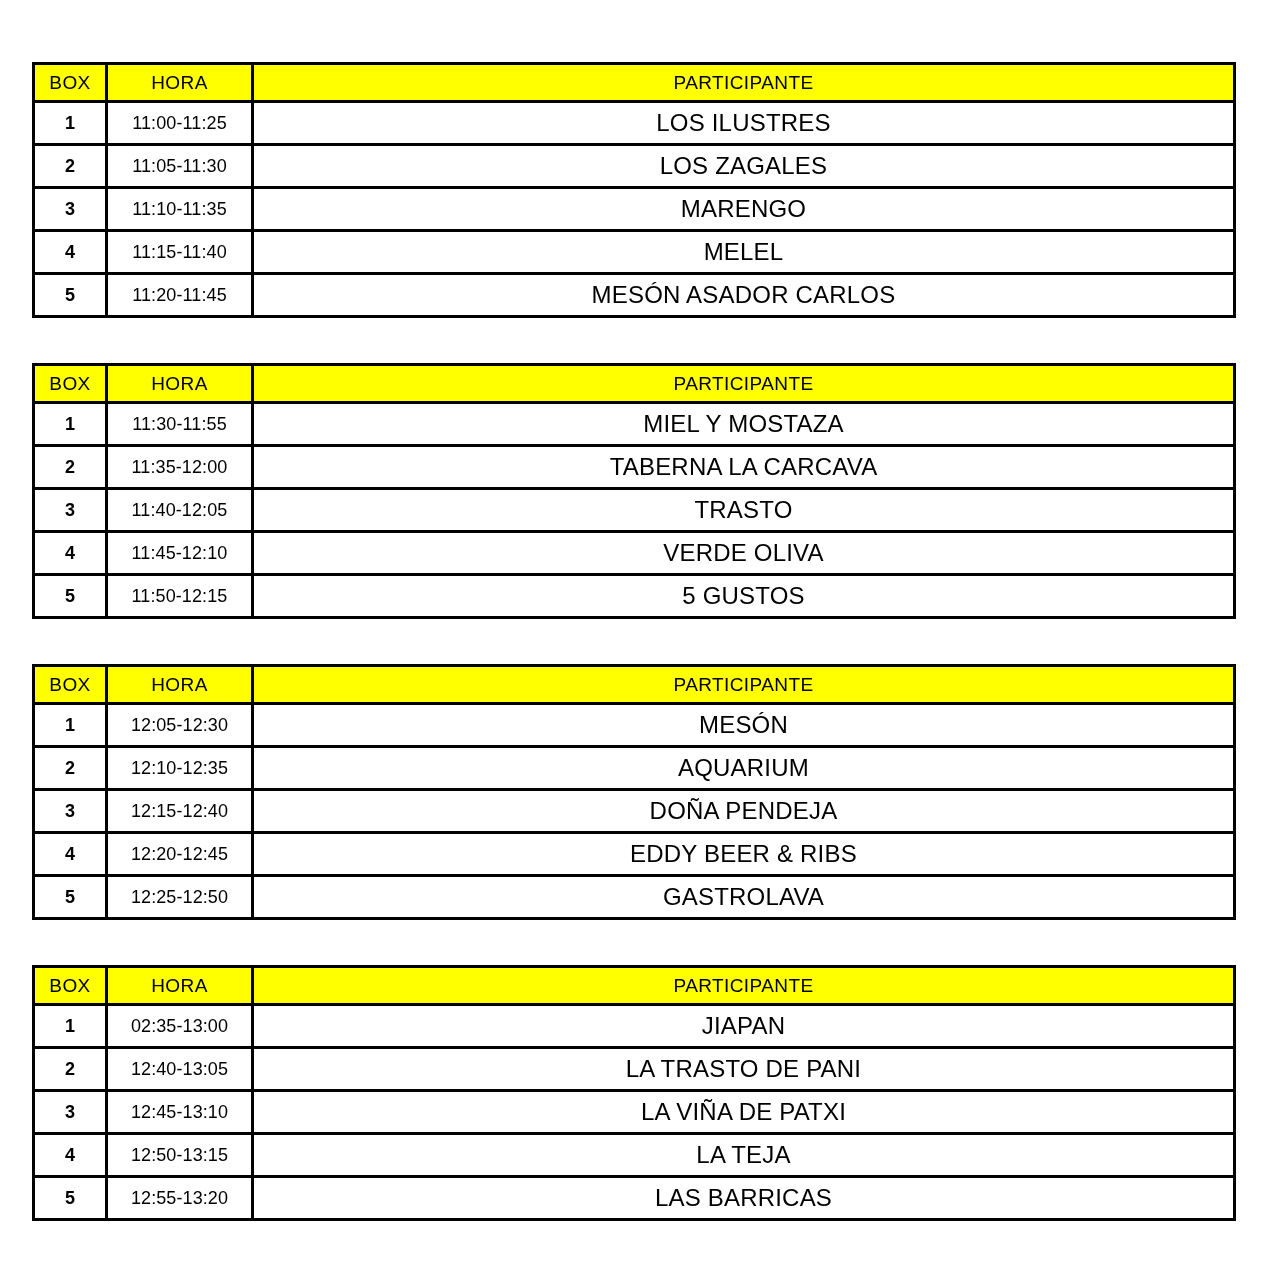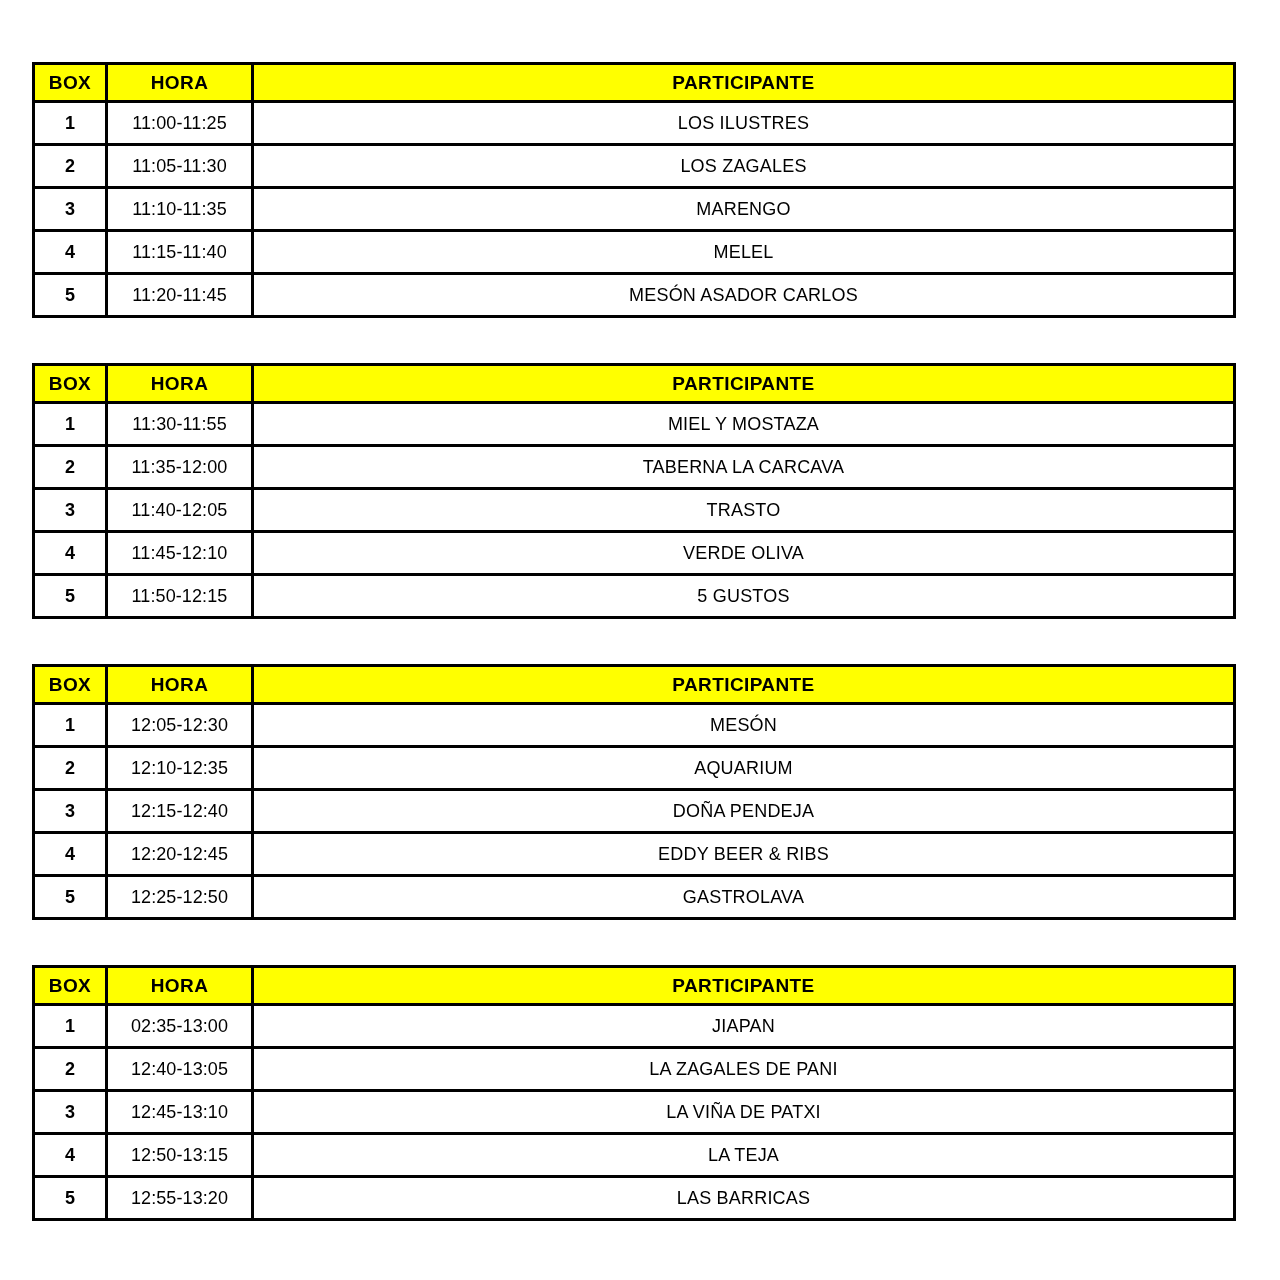--- a/index.html
+++ b/index.html
@@ -38,21 +38,21 @@
 
   .schedule-block th,
   .schedule-block td {
     border: 3px solid #000000;
     text-align: center;
     vertical-align: middle;
     padding: 0;
   }
   .schedule-block thead th {
     background: #ffff00;
-    font-weight: bold;
+    font-weight: normal;
     font-size: 19px;
     letter-spacing: 0.4px;
     height: 35px;
     line-height: 35px;
   }
   .schedule-block tbody td {
     height: 40px;
     line-height: 40px;
     background: #ffffff;
     font-size: 18px;
@@ -61,21 +61,21 @@
     font-weight: bold;
     font-size: 18px;
   }
   .schedule-block tbody td.cell-hora {
     font-weight: normal;
     font-size: 18px;
     letter-spacing: 0.1px;
   }
   .schedule-block tbody td.cell-part {
     font-weight: normal;
-    font-size: 18px;
+    font-size: 24px;
     letter-spacing: 0.2px;
     text-align: center;
   }
 </style>
 </head>
 <body>
 
 <div class="page">
 
   <table class="schedule-block">
@@ -219,21 +219,21 @@
     </thead>
     <tbody>
       <tr>
         <td class="cell-box">1</td>
         <td class="cell-hora">02:35-13:00</td>
         <td class="cell-part">JIAPAN</td>
       </tr>
       <tr>
         <td class="cell-box">2</td>
         <td class="cell-hora">12:40-13:05</td>
-        <td class="cell-part">LA ZAGALES DE PANI</td>
+        <td class="cell-part">LA TRASTO DE PANI</td>
       </tr>
       <tr>
         <td class="cell-box">3</td>
         <td class="cell-hora">12:45-13:10</td>
         <td class="cell-part">LA VIÑA DE PATXI</td>
       </tr>
       <tr>
         <td class="cell-box">4</td>
         <td class="cell-hora">12:50-13:15</td>
         <td class="cell-part">LA TEJA</td>

